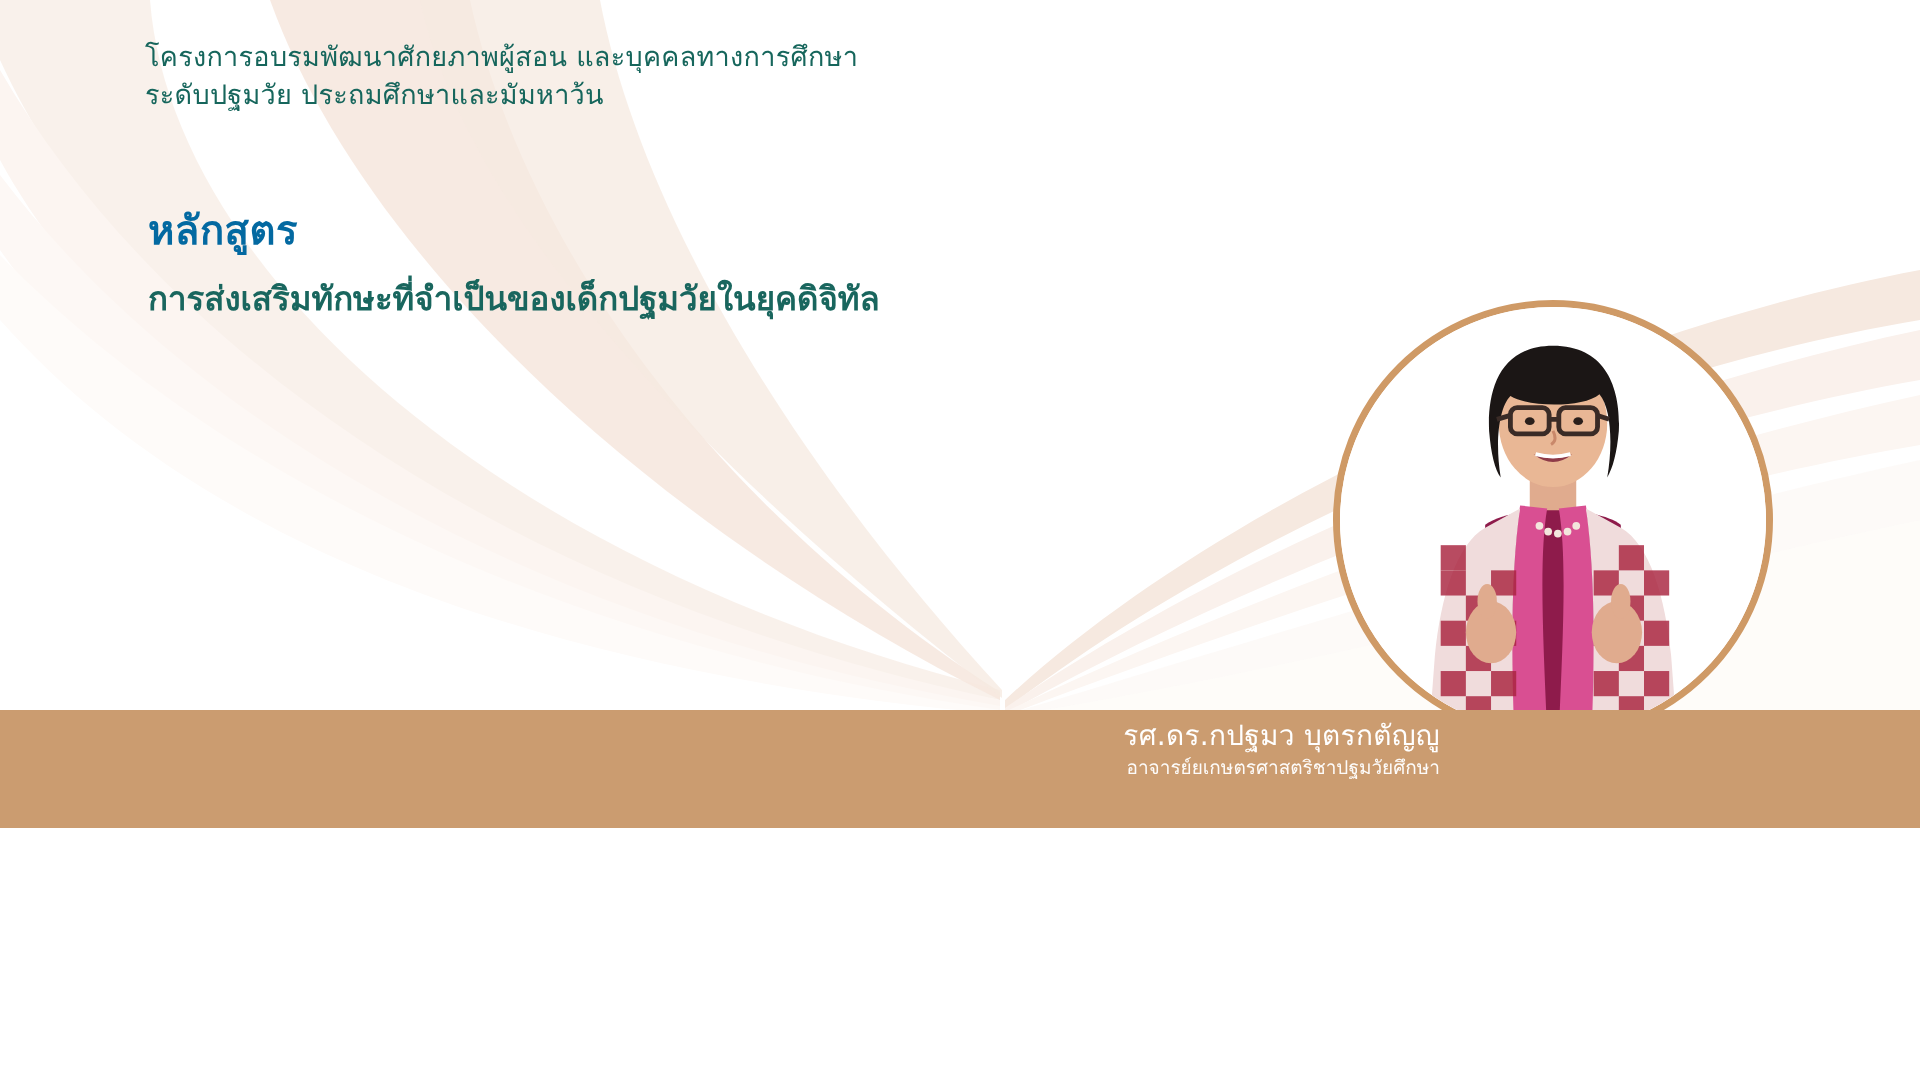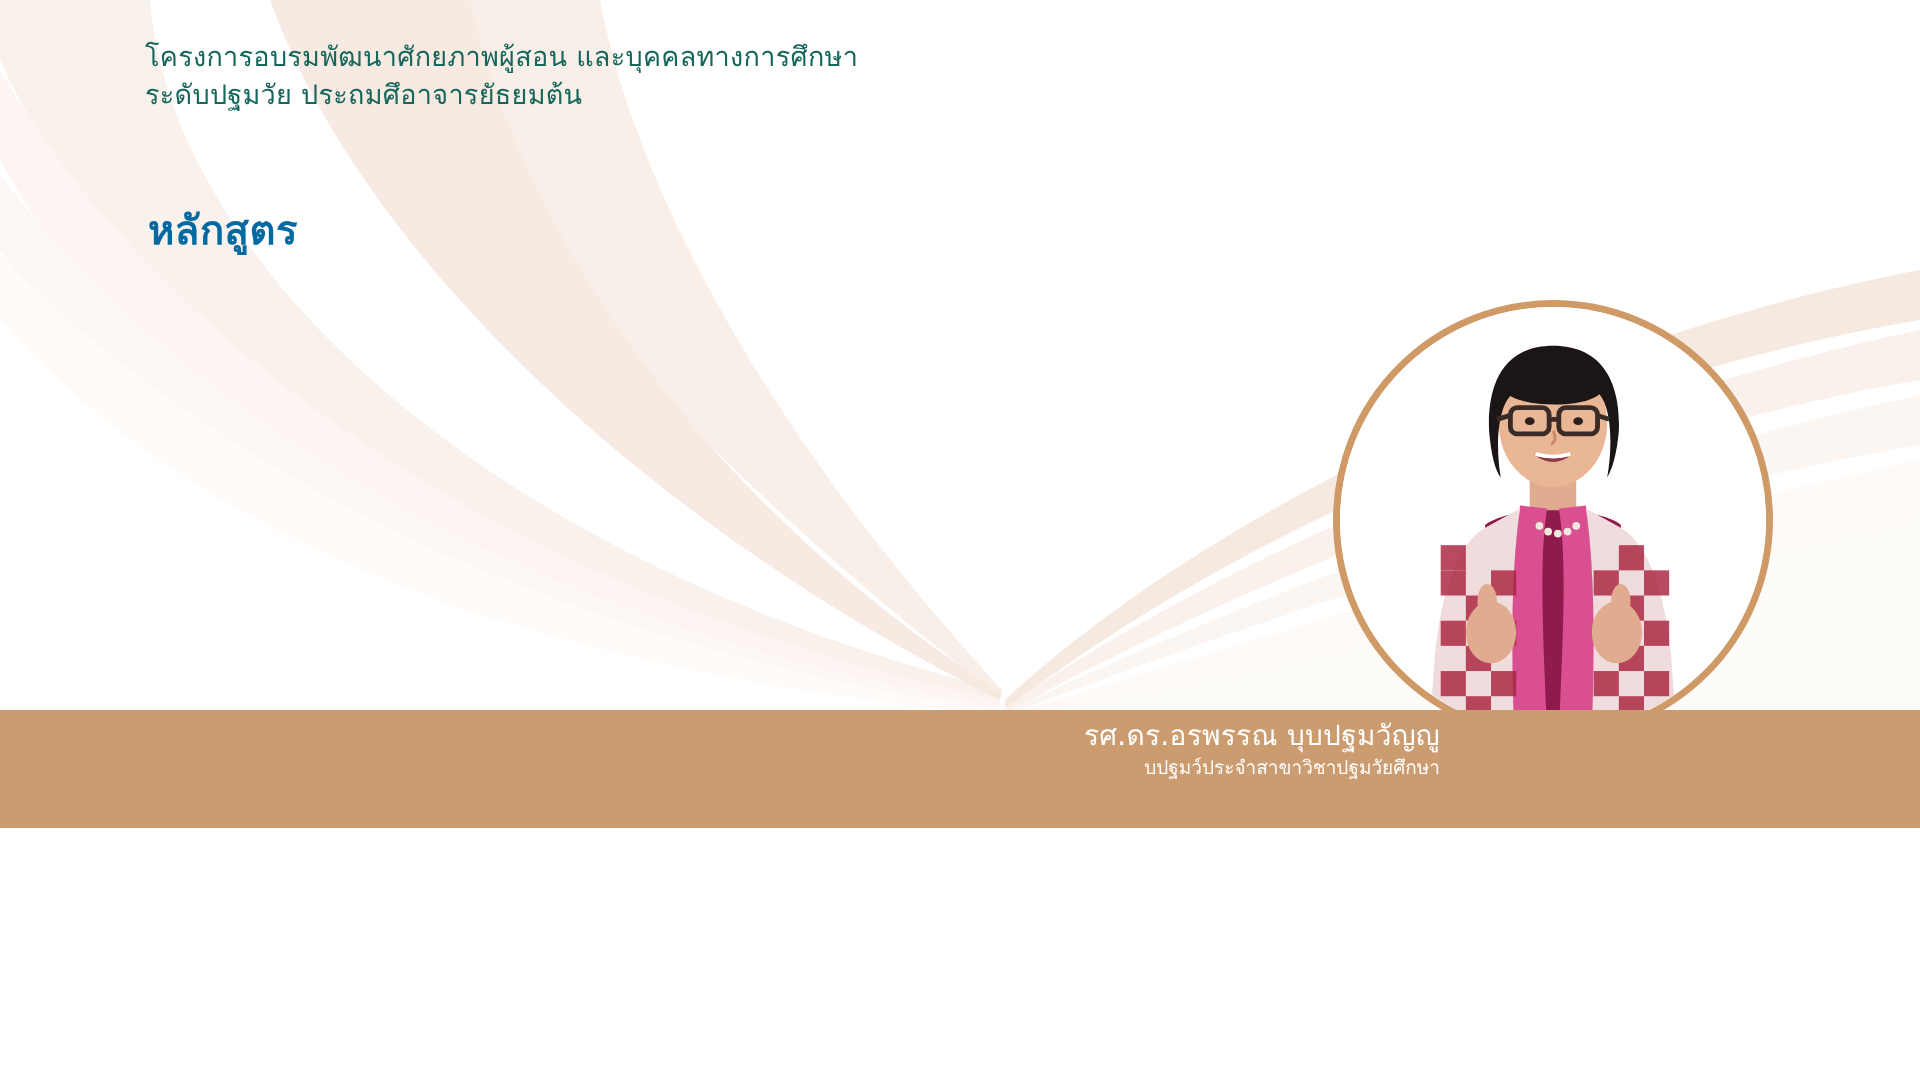--- a/index.html
+++ b/index.html
@@ -79,24 +79,25 @@
 
     <path d="M1920,270 C1600,330 1220,500 1005,700 L1005,710 C1250,520 1620,370 1920,320 Z" fill="#f6e9e0"></path>
     <path d="M1920,330 C1610,395 1240,545 1005,708 L1005,714 C1260,570 1630,430 1920,380 Z" fill="#faf1ec"></path>
     <path d="M1920,395 C1620,460 1260,590 1005,712 L1005,716 C1280,610 1650,490 1920,445 Z" fill="#fcf6f2"></path>
     <path d="M1920,460 C1640,520 1290,630 1008,714 L1920,714 Z" fill="#fdf9f6" opacity=".8"></path>
     <path d="M1920,520 C1660,575 1320,665 1020,714 L1920,714 Z" fill="#fefcfa" opacity=".7"></path>
   </svg>
 
   <div class="head-block">
     <div class="head-line">โครงการอบรมพัฒนาศักยภาพผู้สอน และบุคคลทางการศึกษา</div>
-    <div class="head-line">ระดับปฐมวัย ประถมศึอาจารยัธยมต้น</div>
+    <div class="head-line">ระดับปฐมวัย ประถมศึกษาและมัมหาว้น</div>
   </div>
 
   <div class="curric-label">หลักสูตร</div>
+  <div class="course-title">การส่งเสริมทักษะที่จำเป็นของเด็กปฐมวัยในยุคดิจิทัล</div>
 
   <div class="portrait-wrap">
     <svg class="portrait-inner" viewBox="0 0 440 440">
       <rect x="0" y="0" width="440" height="440" fill="#ffffff"></rect>
 
       <path d="M196,168 h48 v50 h-48 Z" fill="#e0ab8e"></path>
 
       <path d="M150,225 C175,205 265,205 290,225 L300,440 L140,440 Z" fill="#8e1b4b"></path>
 
       <path d="M186,205 C178,260 176,340 178,440 L214,440 C209,330 206,255 214,208 Z" fill="#d94f92"></path>
@@ -162,22 +163,22 @@
       <ellipse cx="196" cy="118" rx="5" ry="4" fill="#2a1f1b"></ellipse>
       <ellipse cx="246" cy="118" rx="5" ry="4" fill="#2a1f1b"></ellipse>
       <path d="M220,128 q5,10 -2,14" stroke="#c9886a" stroke-width="3" fill="none"></path>
       <path d="M200,152 q20,16 40,0 q-20,8 -40,0 Z" fill="#8e3b48"></path>
       <path d="M202,152 q18,5 36,0" stroke="#fff" stroke-width="4" fill="none"></path>
     </svg>
   </div>
 
   <div class="tan-band"></div>
   <div class="speaker-block">
-    <div class="sp-name">รศ.ดร.อรพรรณ บุบปฐมวัญญู</div>
-    <div class="sp-role">บปฐมว์ประจำสาขาวิชาปฐมวัยศึกษา</div>
+    <div class="sp-name">รศ.ดร.กปฐมว บุตรกตัญญู</div>
+    <div class="sp-role">อาจารย์ยเกษตรศาสตริชาปฐมวัยศึกษา</div>
   </div>
 
   <div class="footer">
 
     
     
 
     
     
 

